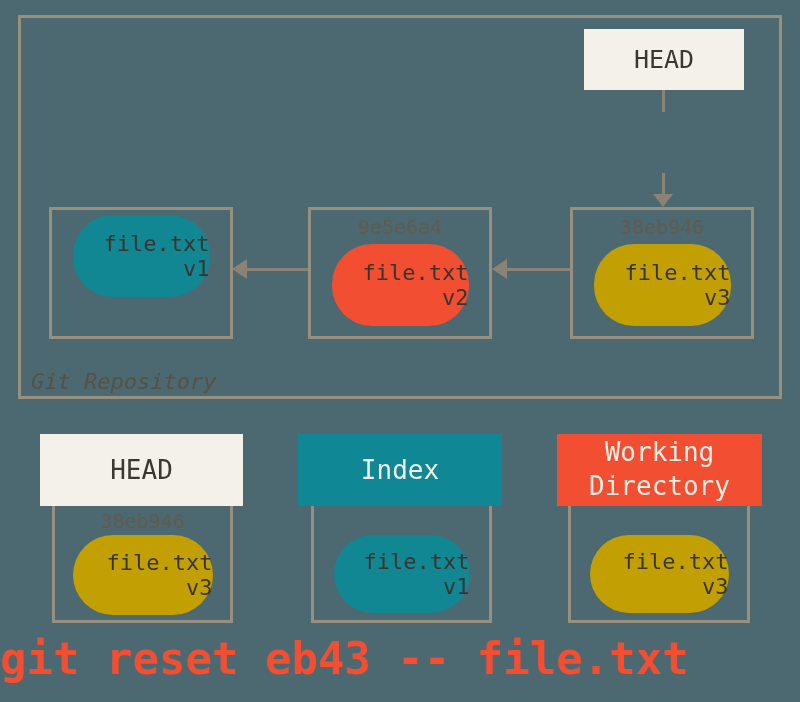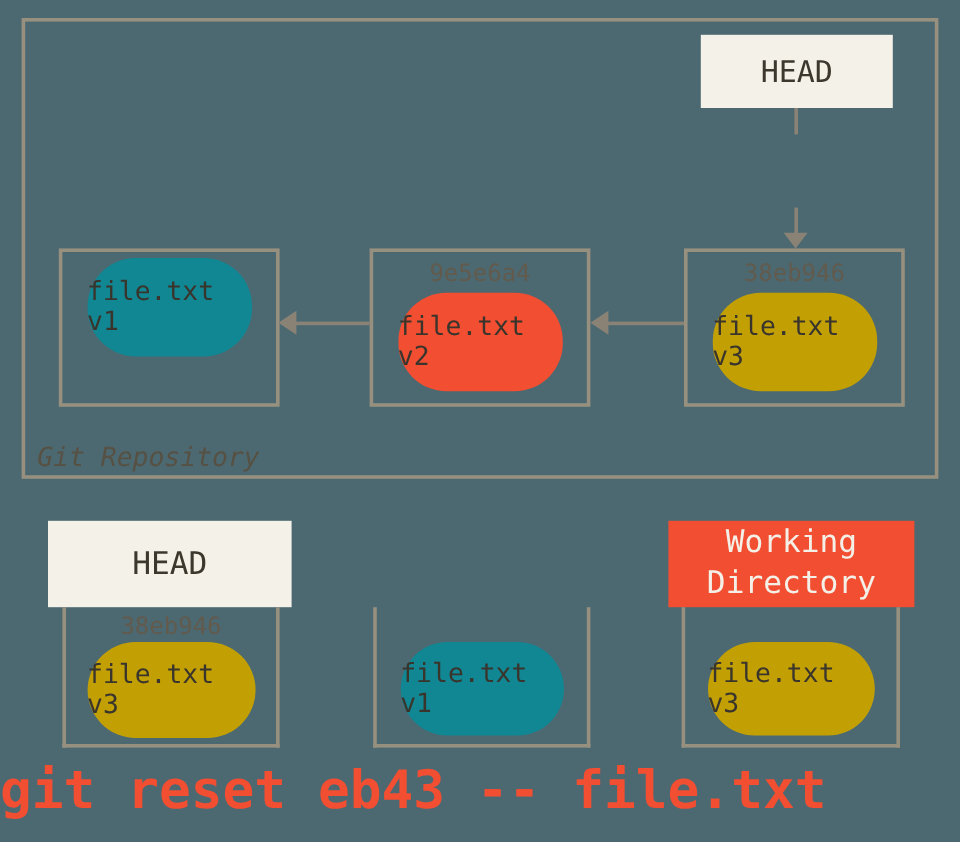--- a/index.html
+++ b/index.html
@@ -34,21 +34,21 @@
     border-right:15px solid #8A8275;}
   #head-c2{left:492px;}
   #head-c1{left:232px;}
 
   
   .commit{position:absolute;top:207px;width:184px;height:132px;
     border:3px solid #97907F;box-sizing:border-box;}
   #c1{left:49px;} #c2{left:308px;} #c3{left:570px;}
   .hash{margin-top:5px;text-align:center;font-size:20px;color:#625B4D;}
   .blob{width:137px;height:82px;border-radius:40px;margin:5px auto 0;display:flex;
-    flex-direction:column;align-items:flex-start;justify-content:center;
+    flex-direction:column;align-items:flex-end;justify-content:center;
     font-size:22px;line-height:1.15;color:#3A352C;}
   .blob.teal{background:#118794;}
   .blob.red{background:#F14E32;}
   .blob.gold{background:#C2A004;}
 
   
   .hdr{position:absolute;top:434px;height:72px;display:flex;align-items:center;
     justify-content:center;text-align:center;box-sizing:border-box;}
   #hdr-head{left:40px;width:203px;background:#F4F1E9;color:#3D382E;font-size:26px;}
   #hdr-index{left:298px;width:204px;background:#0F8794;color:#F2EFE6;font-size:26px;}
@@ -119,20 +119,23 @@
     <span>HEAD</span>
   </div>
   <div class="area-box" id="box-head">
     <div class="hash">38eb946</div>
     <div class="blob gold">
       <span>file.txt</span>
       <span>v3</span>
     </div>
   </div>
 
+  <div class="hdr" id="hdr-index">
+    <span>Index</span>
+  </div>
   <div class="area-box" id="box-index">
     <div class="blob teal">
       <span>file.txt</span>
       <span>v1</span>
     </div>
   </div>
 
   <div class="hdr" id="hdr-wd">
     <span>Working Directory</span>
   </div>

